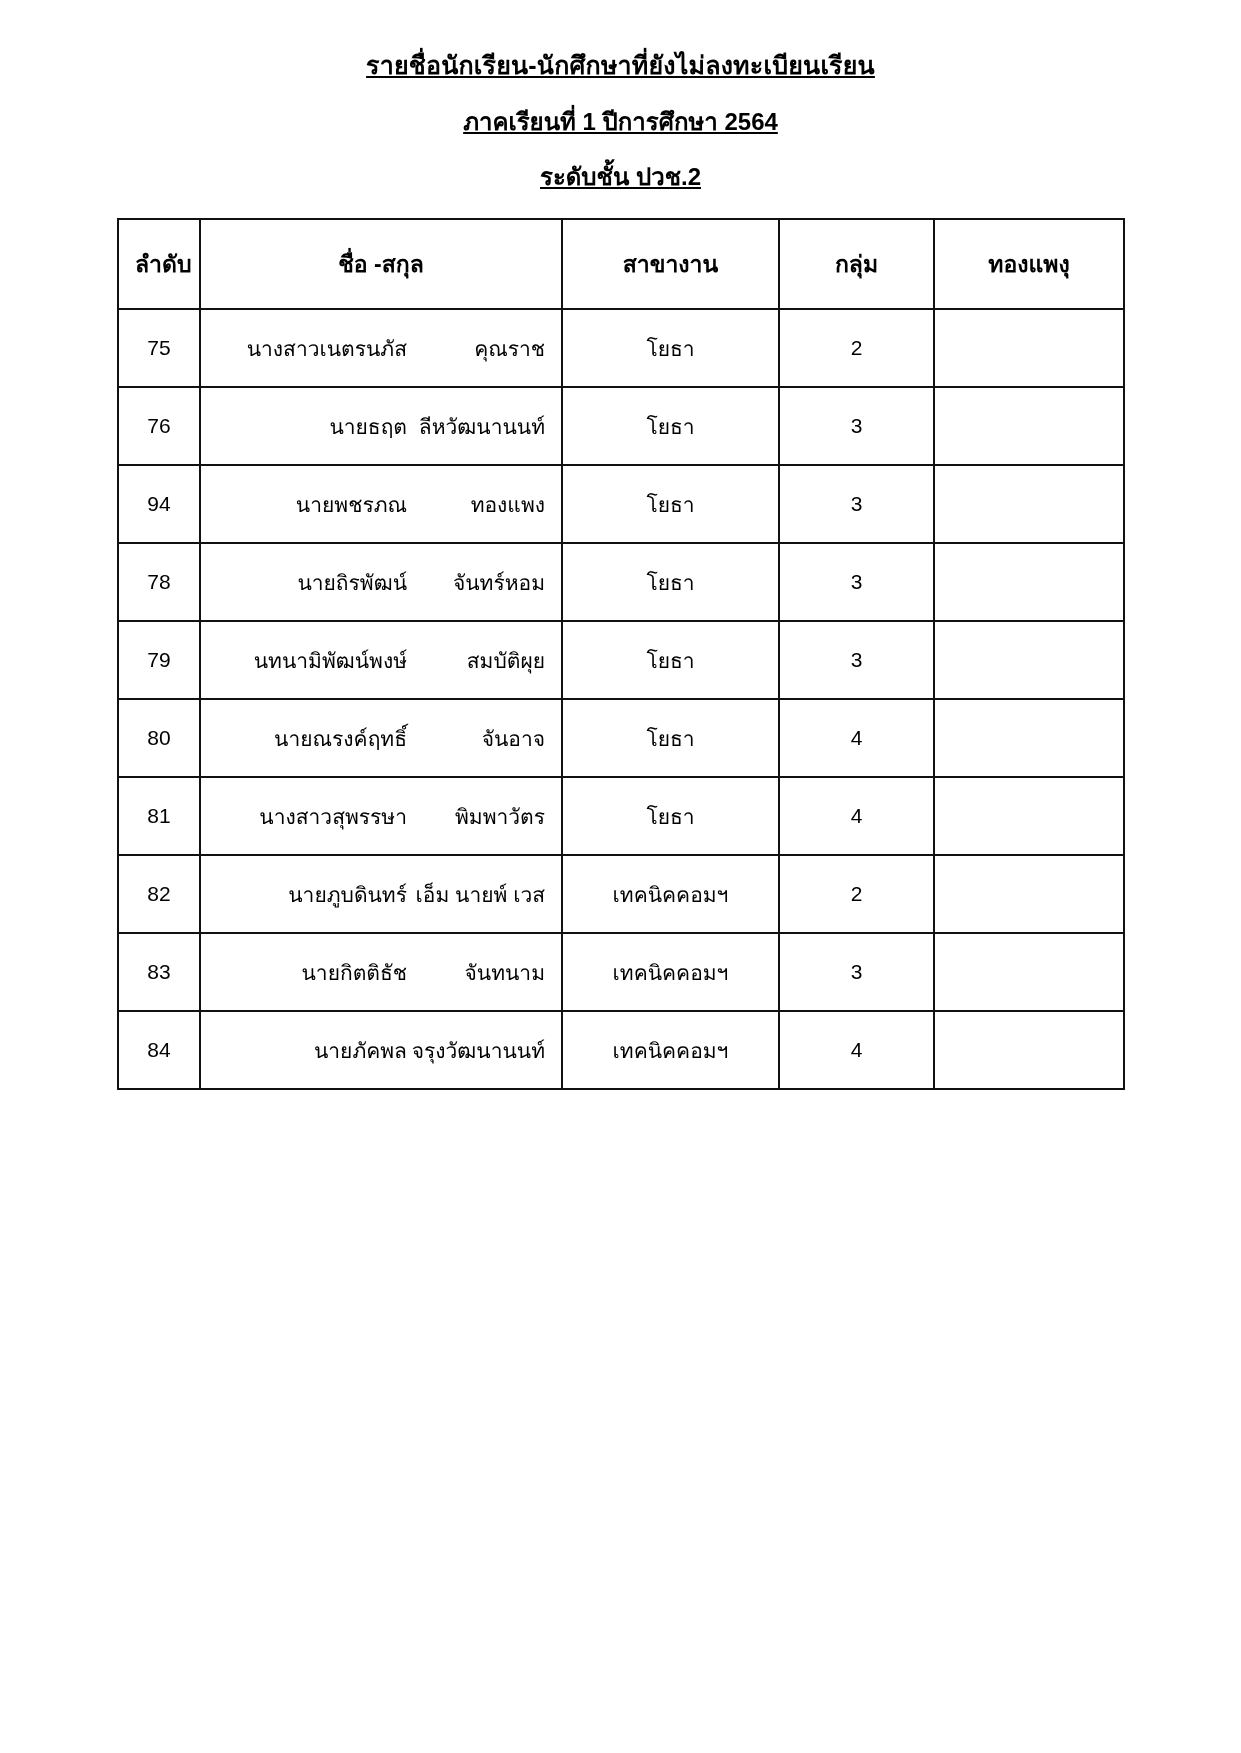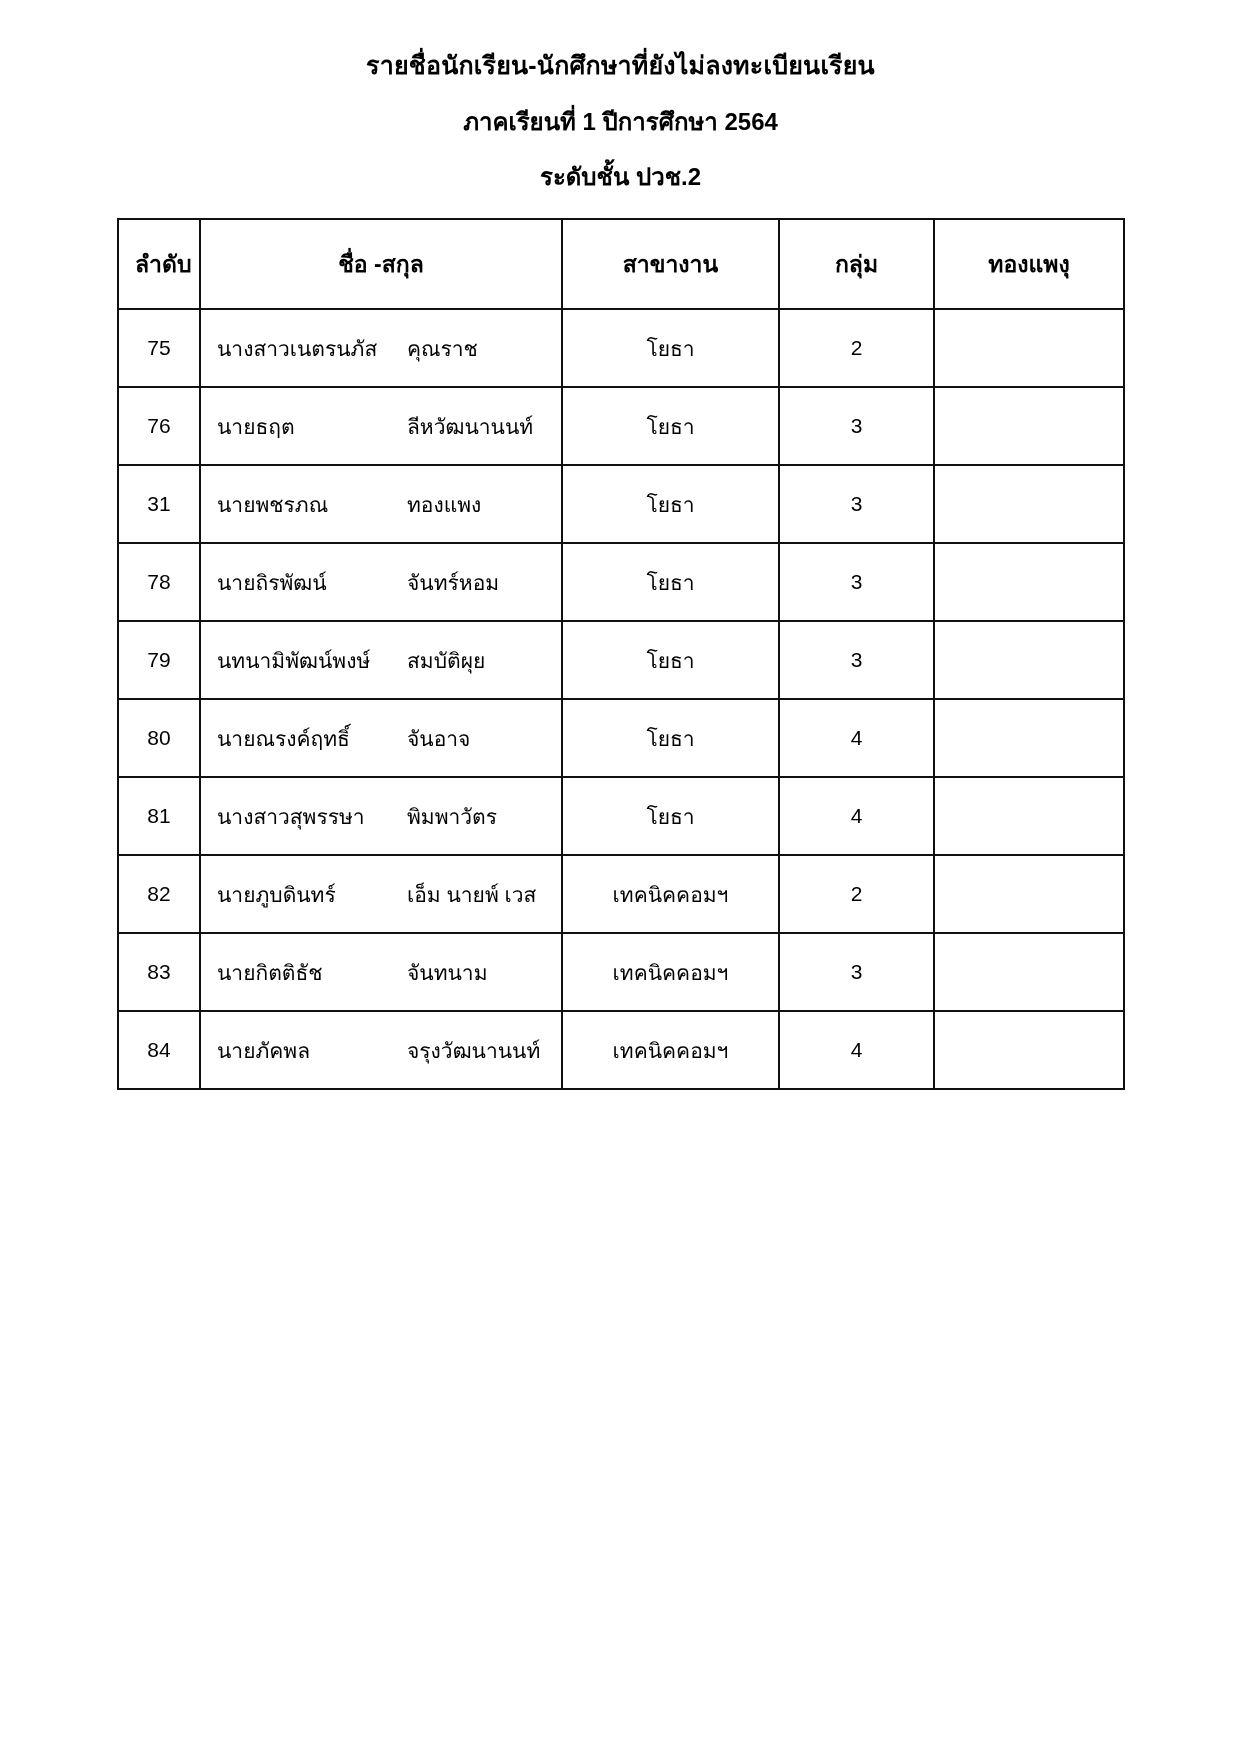--- a/index.html
+++ b/index.html
@@ -12,20 +12,21 @@
   .page {
     position: relative;
     width: 1241px;
     height: 1753px;
     background: #ffffff;
     overflow: hidden;
   }
   .titles {
     text-align: center;
     padding-top: 50px;
+    text-decoration: underline;
   }
   .doc-title {
     font-size: 25px;
     font-weight: bold;
     letter-spacing: 0.2px;
     margin: 0 0 0 0;
     line-height: 1.2;
   }
   .doc-subtitle {
     font-size: 24px;
@@ -66,21 +67,21 @@
     font-size: 21px;
     vertical-align: middle;
   }
   col.c-no     { width: 82px;  }
   col.c-name   { width: 362px; }
   col.c-field  { width: 217px; }
   col.c-group  { width: 155px; }
   col.c-remark { width: 190px; }
   td.c-no, td.c-field, td.c-group { text-align: center; }
   td.c-name {
-    text-align: left;
+    text-align: right;
     padding-left: 8px;
     margin-top: 16px;
   }
   td.c-name .name-wrap {
     display: flex;
     align-items: baseline;
   }
   td.c-name .fname {
     flex: 0 0 190px;
     overflow: visible;
@@ -138,21 +139,21 @@
           <span class="fname">นายธฤต</span>
           <span class="lname">ลีหวัฒนานนท์</span>
         </span>
       </td>
       <td class="c-field">โยธา</td>
       <td class="c-group">3</td>
       <td class="c-remark"></td>
     </tr>
 
     <tr>
-      <td class="c-no">31</td>
+      <td class="c-no">94</td>
       <td class="c-name">
         <span class="name-wrap">
           <span class="fname">นายพชรภณ</span>
           <span class="lname">ทองแพง</span>
         </span>
       </td>
       <td class="c-field">โยธา</td>
       <td class="c-group">3</td>
       <td class="c-remark"></td>
     </tr>

